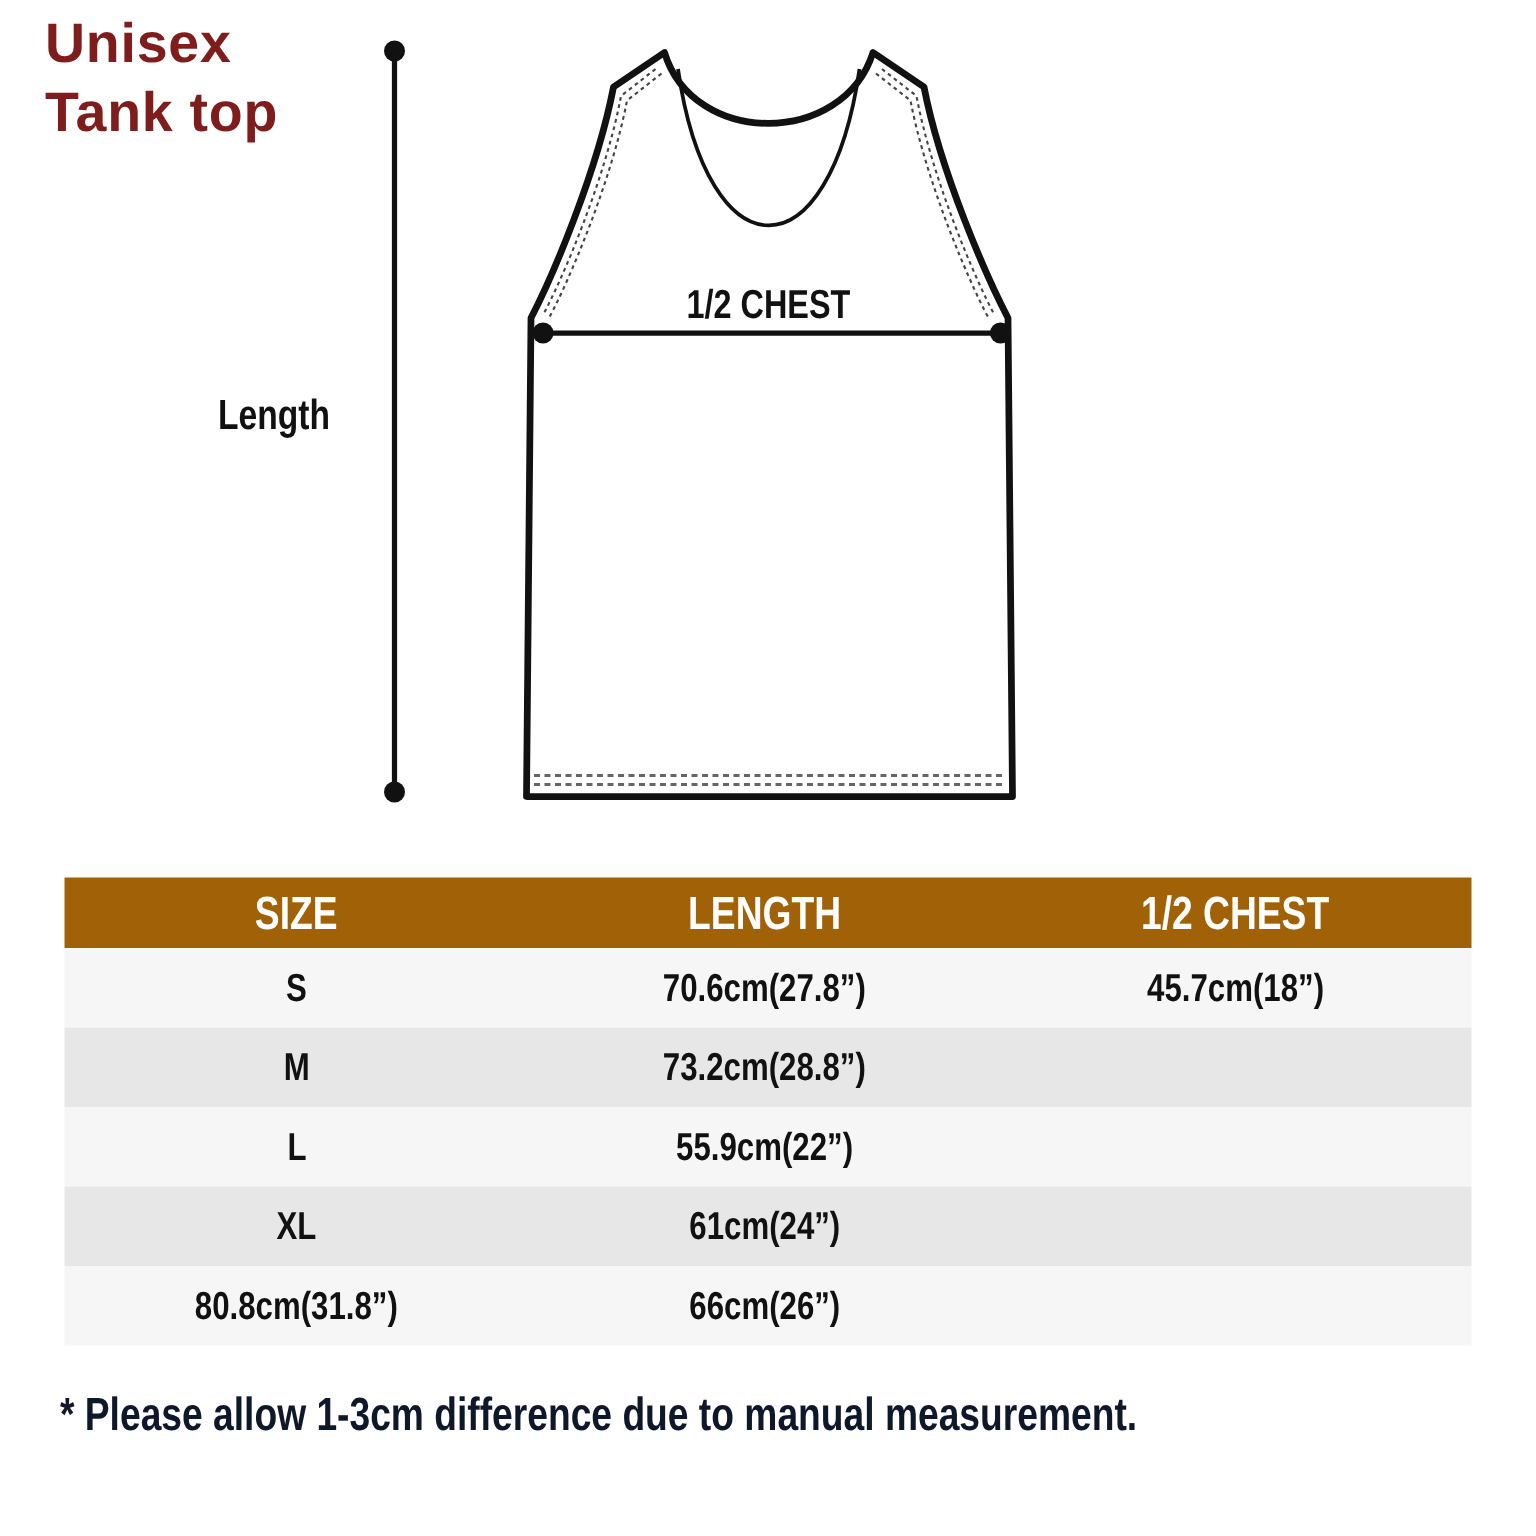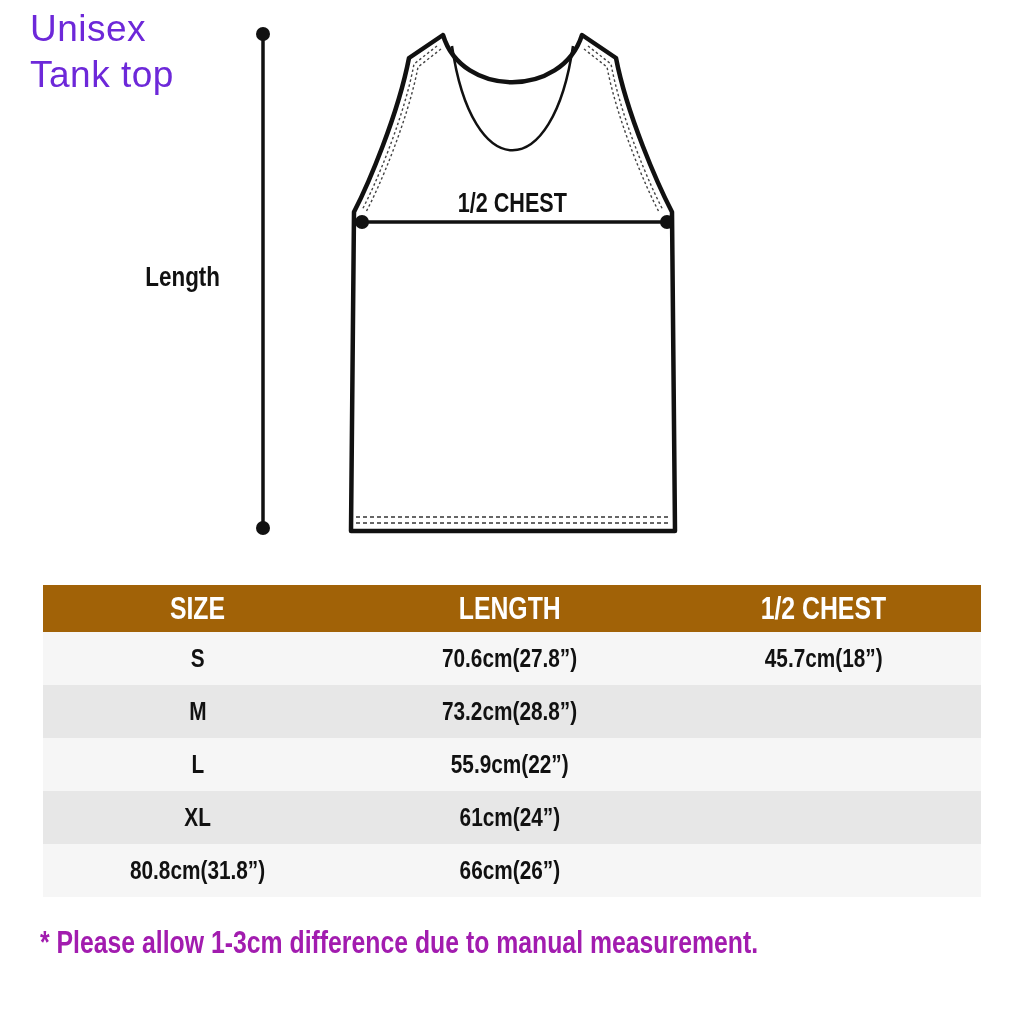--- a/index.html
+++ b/index.html
@@ -10,21 +10,21 @@
     color:#111;
   }
   .canvas { position:relative; width:1024px; height:1024px; overflow:hidden; background:#fff; }
 
   
   .cond { display:inline-block; transform:scaleX(0.8); transform-origin:center; white-space:nowrap; font-weight:bold; }
   .cond-left { transform-origin:left center; }
 
   .page-title {
     position:absolute; left:30px; top:6px;
-    font-size:37px; font-weight:normal; line-height:46px; color:#6d28d9;
+    font-size:37px; font-weight:bold; line-height:46px; color:#7f1d1d;
     letter-spacing:0.5px;
   }
 
   .diagram-svg { position:absolute; left:0; top:0; }
 
   .length-label {
     position:absolute; left:118px; top:261px; width:130px;
     text-align:center; font-size:28px; color:#111;
   }
   .chest-label {
@@ -43,21 +43,21 @@
   .t-row {
     display:grid; grid-template-columns:33% 33.5% 33.5%;
     height:53px; align-items:center; text-align:center;
     font-size:26px; color:#111;
   }
   .t-row.light { background:#f6f6f6; }
   .t-row.dark  { background:#e7e7e7; }
 
   .note {
     position:absolute; left:40px; top:925px;
-    font-size:31px; color:#a21caf;
+    font-size:31px; color:#0f172a;
   }
 </style>
 </head>
 <body>
 
 <div class="canvas">
 
   <div class="page-title">
     <div>Unisex</div>
     <div>Tank top</div>

